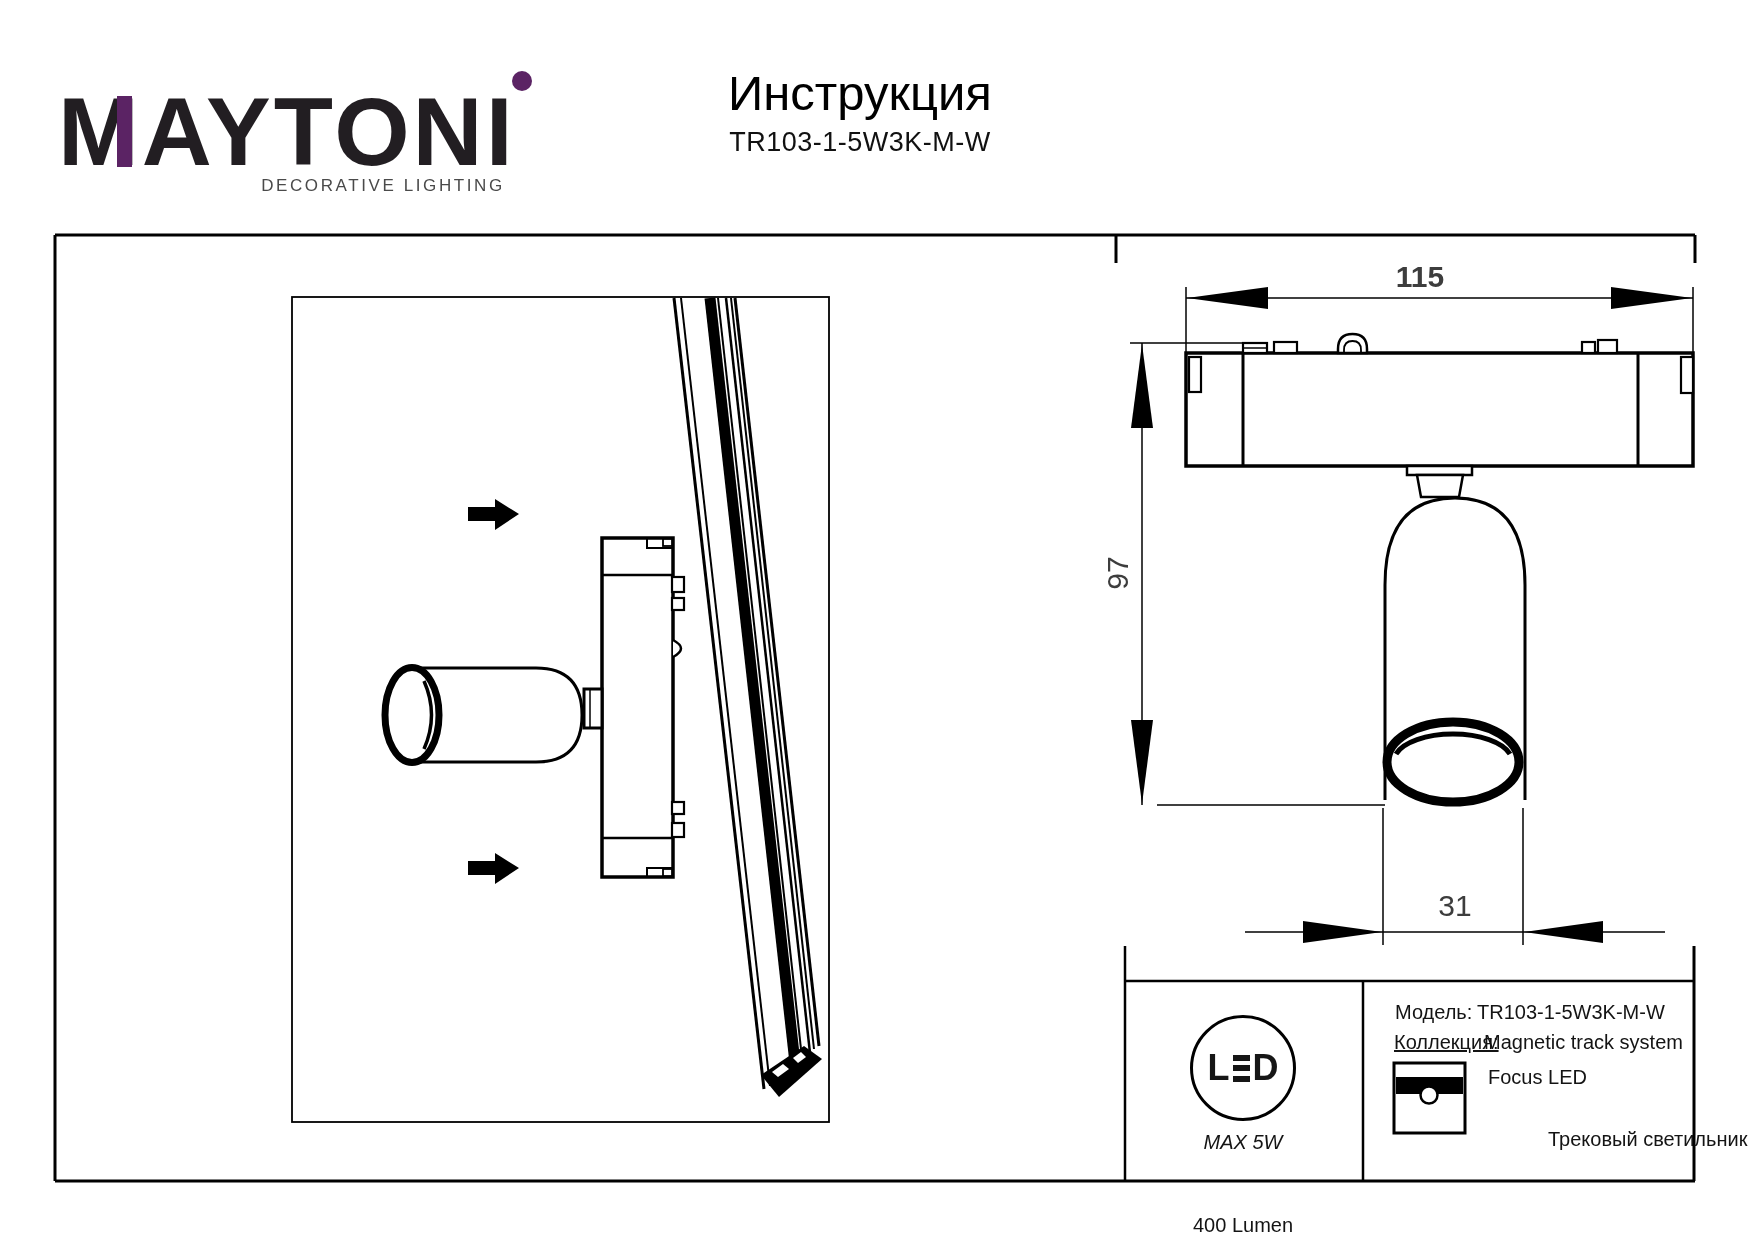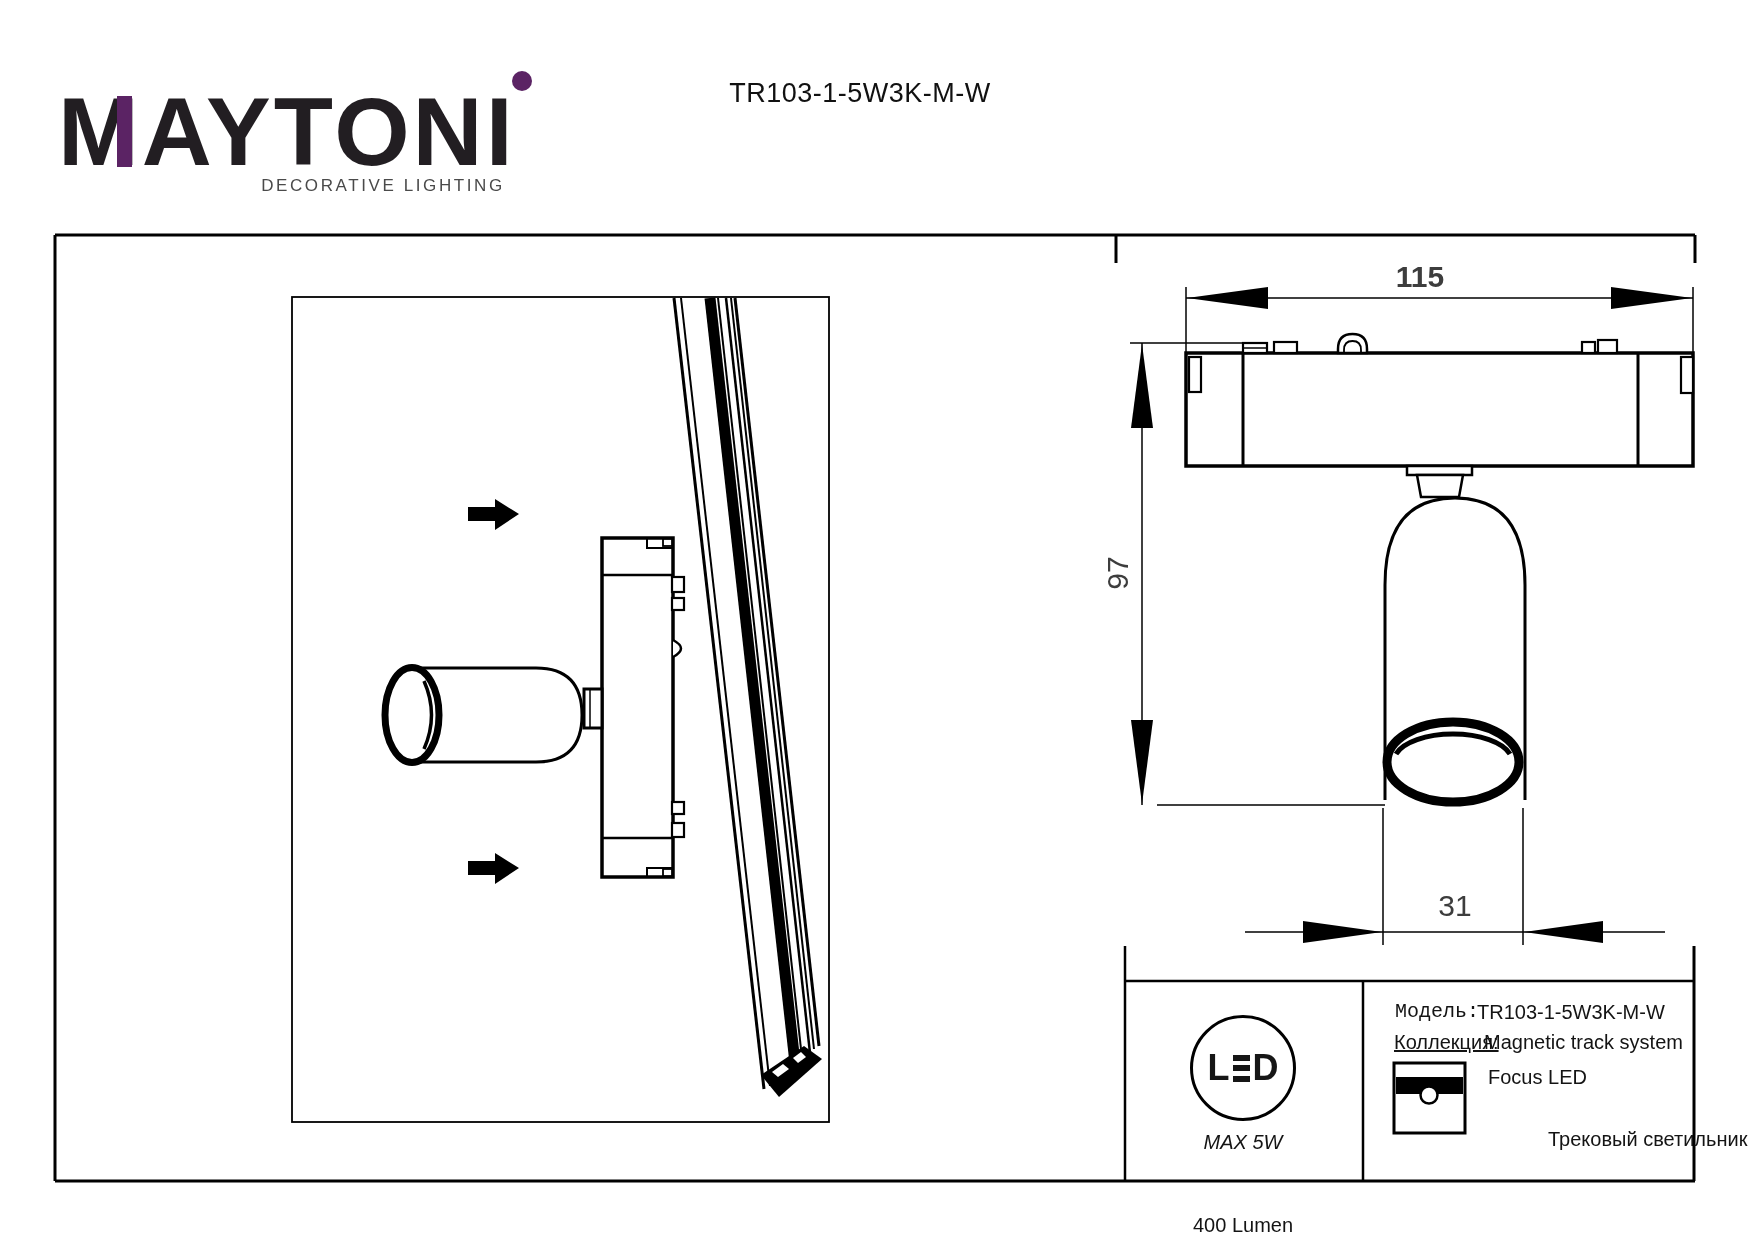--- a/index.html
+++ b/index.html
@@ -168,39 +168,40 @@
       <circle cx="1429" cy="1095" r="8.5" fill="#fff" stroke="#000" stroke-width="2.5"></circle>
     </g>
   </svg>
 
   <div class="abs wordmark"><span>M</span><span>AYTON</span><span>I</span></div>
   <div class="abs brand-bar"></div>
   <div class="abs brand-dot"></div>
   <div class="abs tagline">DECORATIVE LIGHTING</div>
 
   <div class="abs titleblock">
+    <div class="doc-title">Инструкция</div>
     <div class="doc-model">TR103-1-5W3K-M-W</div>
   </div>
 
   <div class="abs dim dim-115">115</div>
   <div class="abs dim dim-97">97</div>
   <div class="abs dim dim-31">31</div>
 
   <div class="abs led-circle">
     <span class="led-letter">L</span>
     <span class="led-bars">
         <i></i>
         <i></i>
         <i></i>
       </span>
     <span class="led-letter">D</span>
   </div>
   <div class="abs infotext t-center" style="left:1153px;top:1131px;width:180px;font-style:italic;">MAX 5W</div>
   <div class="abs infotext t-center" style="left:1153px;top:1214px;width:180px;">400 Lumen</div>
 
-  <div class="abs infotext" style="left:1395px;top:1001px;font-family:Liberation Mono, monospace;">Модель:</div>
+  <div class="abs infotext" style="left:1395px;top:1001px;">Модель:</div>
   <div class="abs infotext" style="left:1477px;top:1001px;">TR103-1-5W3K-M-W</div>
   <div class="abs infotext" style="left:1394px;top:1031px;text-decoration:underline;">Коллекция:</div>
   <div class="abs infotext" style="left:1484px;top:1031px;">Magnetic track system</div>
   <div class="abs infotext" style="left:1488px;top:1066px;">Focus LED</div>
   <div class="abs infotext" style="left:1548px;top:1092px;margin-top:36px;">Трековый светильник</div>
 
 </div>
 
 </body></html>

